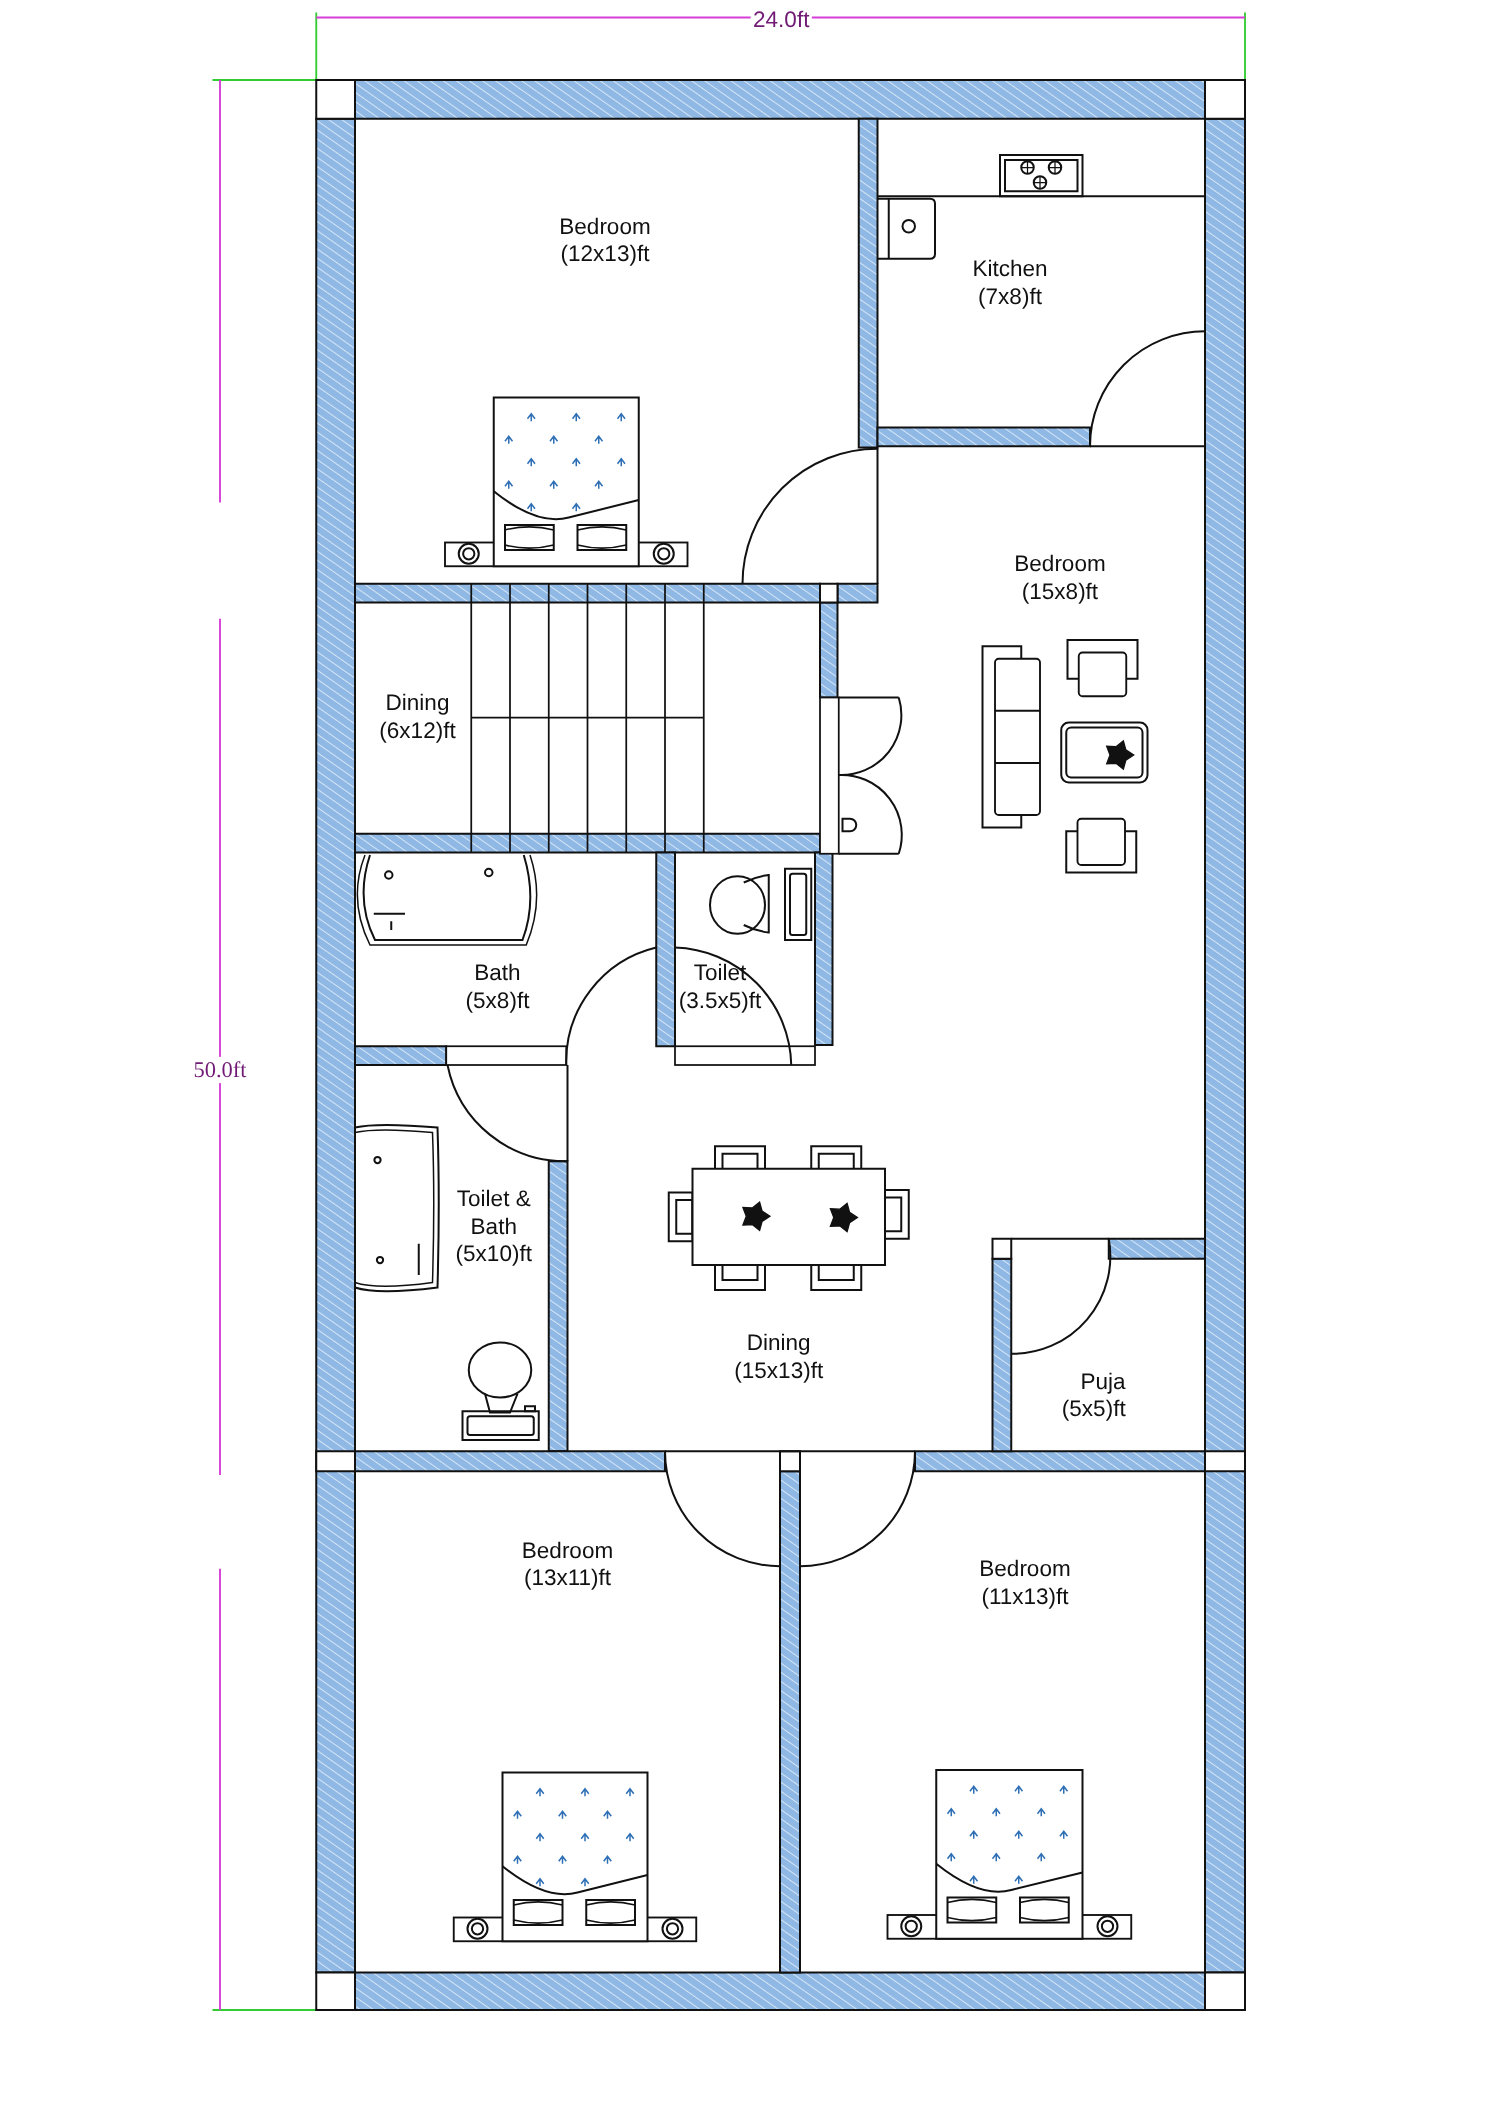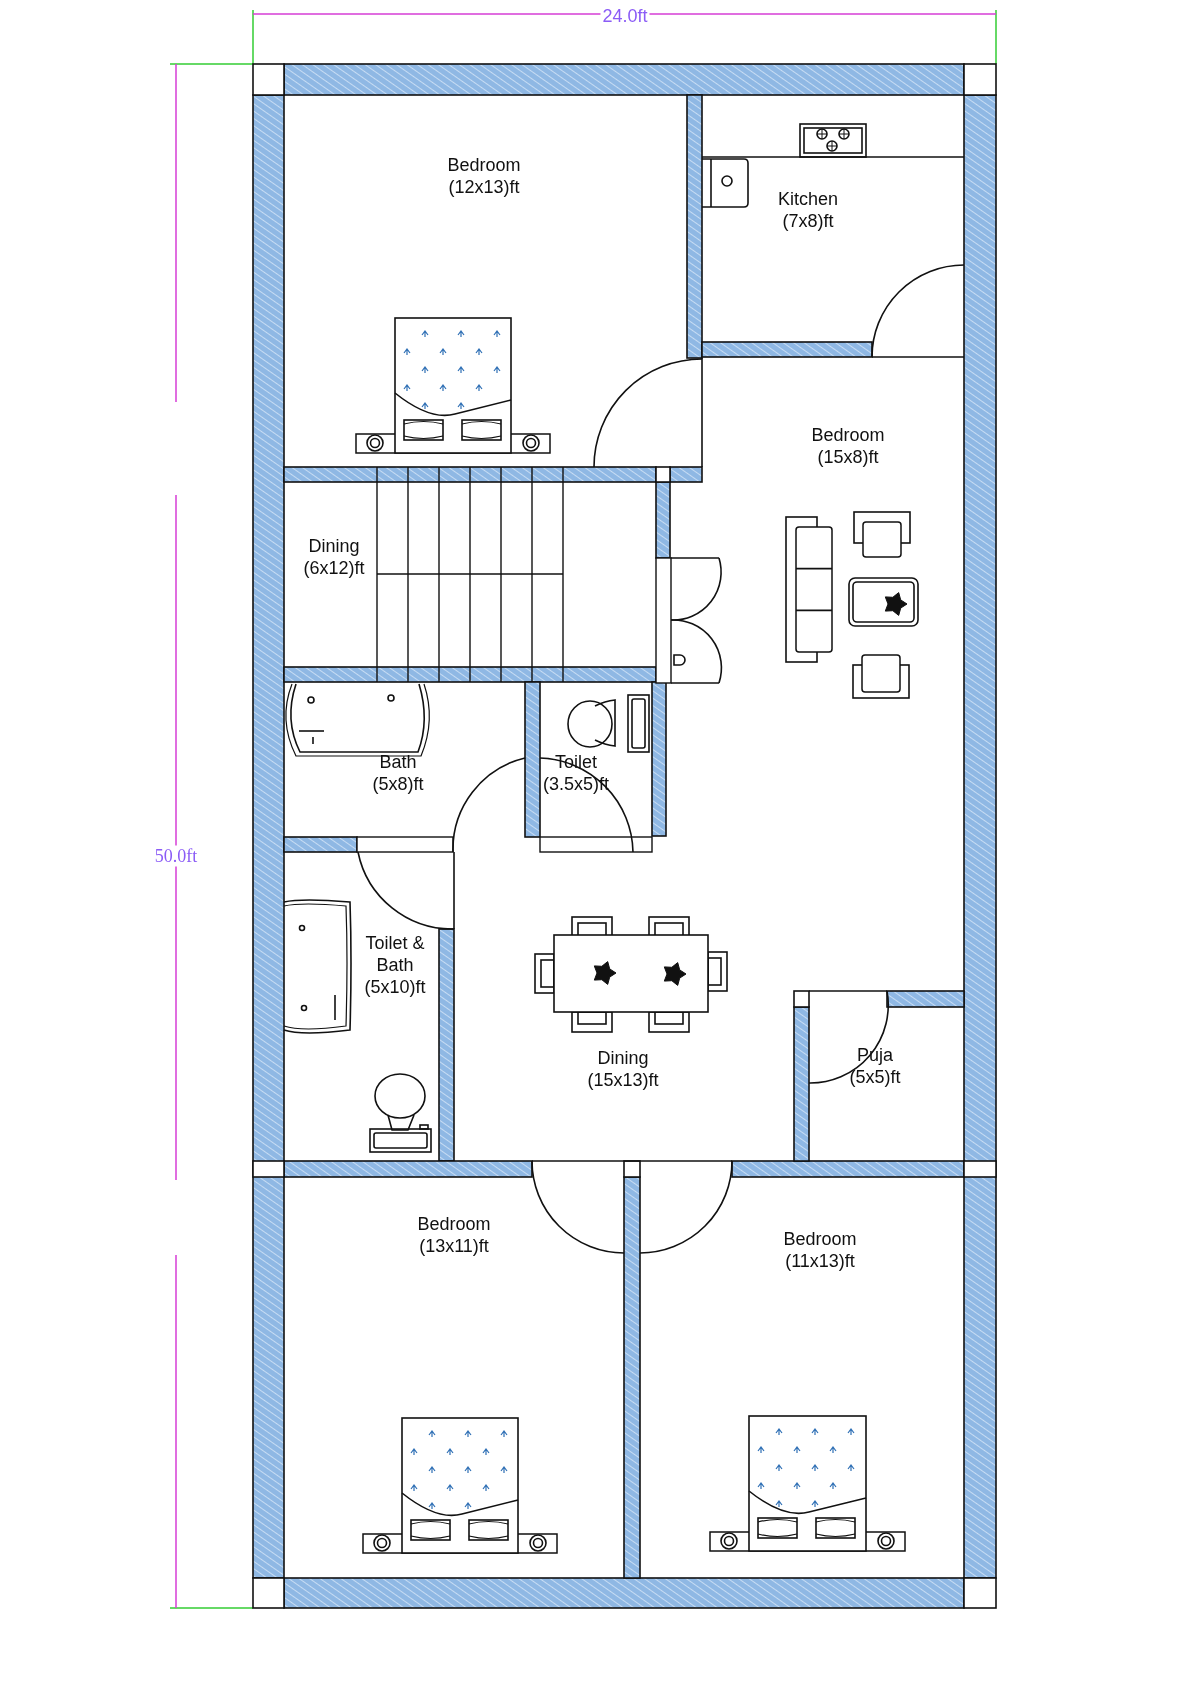--- a/index.html
+++ b/index.html
@@ -1,19 +1,19 @@
 <!DOCTYPE html>
 <html><head>
 <meta charset="utf-8">
 <style>
   html,body{margin:0;padding:0;background:#ffffff;}
   body{width:1190px;height:1684px;position:relative;overflow:hidden;font-family:"Liberation Sans",sans-serif;}
   #plan{position:absolute;left:0;top:0;width:1190px;height:1684px;}
-  .lbl{position:absolute;font-family:"Liberation Sans",sans-serif;font-size:18px;color:#111;white-space:pre;line-height:22px;text-align:center;transform:translateX(-50%);}
-  .dim{position:absolute;font-family:"Liberation Sans",sans-serif;font-size:18px;color:#8b5cf6;background:#fff;padding:0 2px;transform:translate(-50%,-50%);}
+  .lbl{position:absolute;font-family:"Liberation Sans",sans-serif;font-size:18px;color:#111;white-space:pre;line-height:22px;text-align:center;transform:translateX(-50%);margin-top:16px;}
+  .dim{position:absolute;font-family:"Liberation Sans",sans-serif;font-size:18px;color:#701a75;background:#fff;padding:0 2px;transform:translate(-50%,-50%);}
 </style>
 </head>
 <body>
 
 <svg id="plan" width="1190" height="1684" viewBox="0 0 1190 1684" xmlns="http://www.w3.org/2000/svg">
   <defs>
     <pattern id="hatch" patternUnits="userSpaceOnUse" width="6" height="6" patternTransform="rotate(-55)">
       <rect width="6" height="6" fill="#8fb8e4"></rect>
       <line x1="0" y1="0" x2="0" y2="6" stroke="#d6e6f7" stroke-width="1.6"></line>
     </pattern>
@@ -240,16 +240,16 @@
 <div id="labels">
     <div class="lbl" style="left: 484px; top: 154px;"><div>Bedroom</div><div>(12x13)ft</div></div>
     <div class="lbl" style="left: 808px; top: 188px;"><div>Kitchen</div><div>(7x8)ft</div></div>
     <div class="lbl" style="left: 848px; top: 424px;"><div>Bedroom</div><div>(15x8)ft</div></div>
     <div class="lbl" style="left: 334px; top: 535px;"><div>Dining</div><div>(6x12)ft</div></div>
     <div class="lbl" style="left: 398px; top: 751px;"><div>Bath</div><div>(5x8)ft</div></div>
     <div class="lbl" style="left: 576px; top: 751px;"><div>Toilet</div><div>(3.5x5)ft</div></div>
     <div class="lbl" style="left: 395px; top: 932px; text-align: center;"><div>Toilet &amp;
 Bath</div><div>(5x10)ft</div></div>
     <div class="lbl" style="left: 623px; top: 1047px;"><div>Dining</div><div>(15x13)ft</div></div>
-    <div class="lbl" style="left: 875px; top: 1044px;"><div>Puja</div><div>(5x5)ft</div></div>
+    <div class="lbl" style="left: 875px; top: 1078px; text-align: right;"><div>Puja</div><div>(5x5)ft</div></div>
     <div class="lbl" style="left: 454px; top: 1213px;"><div>Bedroom</div><div>(13x11)ft</div></div>
     <div class="lbl" style="left: 820px; top: 1228px;"><div>Bedroom</div><div>(11x13)ft</div></div>
   </div>
 
 </body></html>

